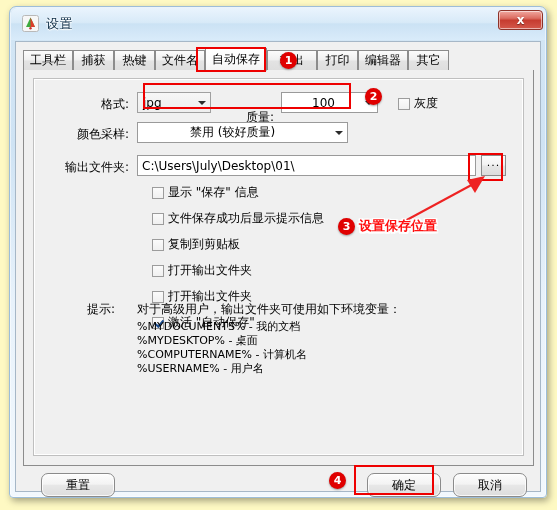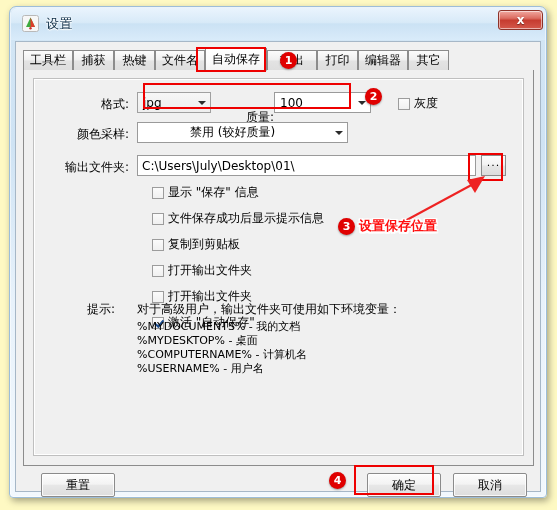--- a/index.html
+++ b/index.html
@@ -218,21 +218,21 @@
     font-size: 11px; color: #000;
     line-height: 14px;
     white-space: pre;
   }
 
   .dlg-btn {
     position: absolute;
     width: 74px; height: 24px;
     background: linear-gradient(to bottom, #fdfdfd 0%, #f3f3f3 46%, #e7e7e7 52%, #dddddd 100%);
     border: 1px solid #8b8b8b;
-    border-radius: 2px;
+    border-radius: 7px;
     box-sizing: border-box;
     display: flex; align-items: center; justify-content: center;
     font-size: 12px; color: #000;
     cursor: pointer;
     box-shadow: 0 0 0 1px rgba(255,255,255,.8) inset;
   }
 
   
   .redbox {
     position: absolute;
@@ -332,21 +332,21 @@
 
           <div class="lbl right" style="left:20px; top:17px; width:75px;">格式:</div>
           <div class="combo grey" style="left:103px; top:13px; width:74px;">
             <span class="ctext">jpg</span>
             <span class="carrow">
                 <i class="caret"></i>
               </span>
           </div>
 
           <div class="lbl right" style="left:182px; top:30px; width:58px;">质量:</div>
-          <div class="combo" style="left:240px; top:13px; width:97px;">
+          <div class="combo" style="left:247px; top:13px; width:97px;text-align:center;">
             <span class="ctext">100</span>
             <span class="carrow">
                 <i class="caret"></i>
               </span>
           </div>
 
           <div class="chkrow" style="left:364px; top:16px;">
             <span class="chkbox"></span>
             <span>灰度</span>
           </div>

